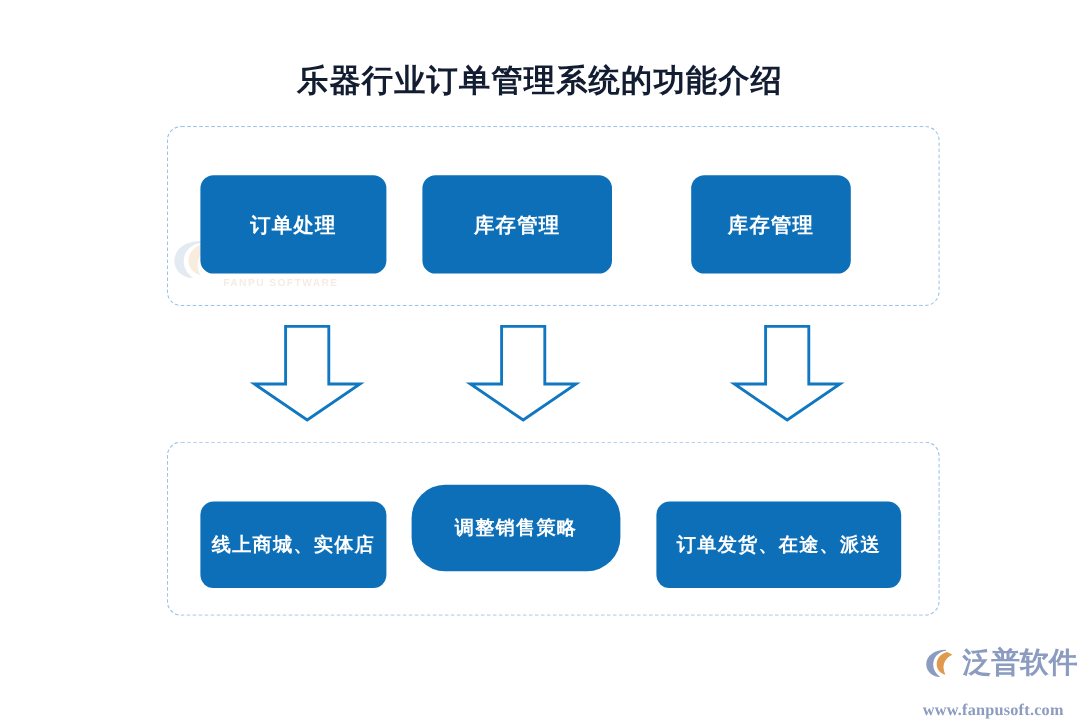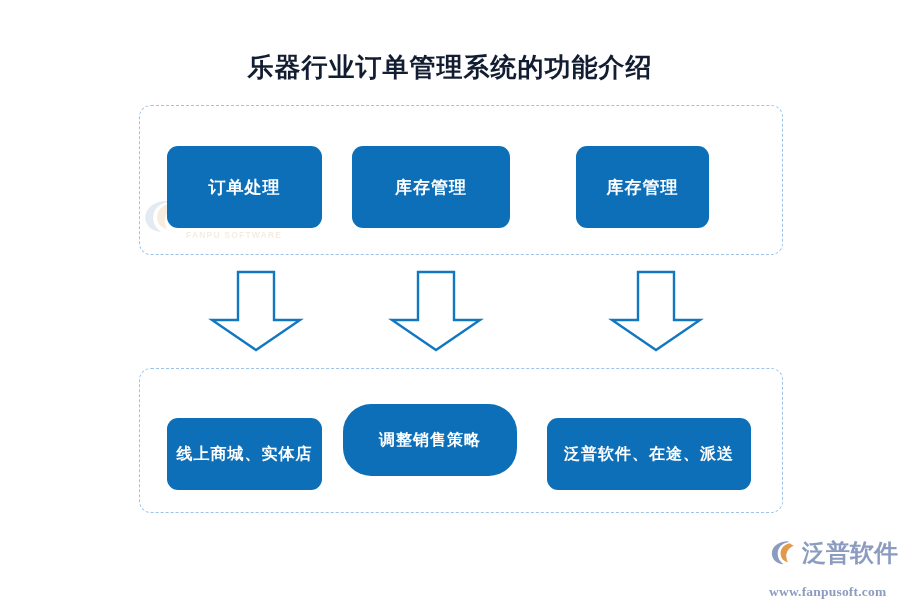--- a/index.html
+++ b/index.html
@@ -223,21 +223,21 @@
     <path d="M30 2 L66 2 L66 50 L92 50 L48 80 L4 50 L30 50 Z" fill="#ffffff" stroke="#1177c0" stroke-width="2.4" stroke-linejoin="miter"></path>
   </svg>
   <svg class="arrow" id="arrow-3" viewBox="0 0 96 82">
     <path d="M30 2 L66 2 L66 50 L92 50 L48 80 L4 50 L30 50 Z" fill="#ffffff" stroke="#1177c0" stroke-width="2.4" stroke-linejoin="miter"></path>
   </svg>
 
   <div class="proc-box bottom" id="box-online-offline-store">线上商城、实体店</div>
 
   <div class="proc-box bottom" id="box-adjust-sales-strategy">调整销售策略</div>
 
-  <div class="proc-box bottom" id="box-order-delivery">泛普软件、在途、派送</div>
+  <div class="proc-box bottom" id="box-order-delivery">订单发货、在途、派送</div>
 
   <div id="brand-logo">
     <div class="logo-top">
       <svg class="logo-mark" viewBox="0 0 64 64">
         <path d="M42 9 C20 9 8 21 8 34 C8 46 18 56 32 56 C24 50 20 43 20 35 C20 22 29 13 42 11 Z" fill="#8b9cc0"></path>
         <path d="M44 13 C33 16 26 24 26 34 C26 43 32 50 41 52 C38 46 37 40 39 34 C41 27 46 21 53 18 Z" fill="#e09a4e"></path>
         <path d="M46 22 C40 27 37 34 38 41 C45 38 51 31 53 23 Z" fill="#ffffff"></path>
       </svg>
       <span class="logo-name">泛普软件</span>
     </div>

